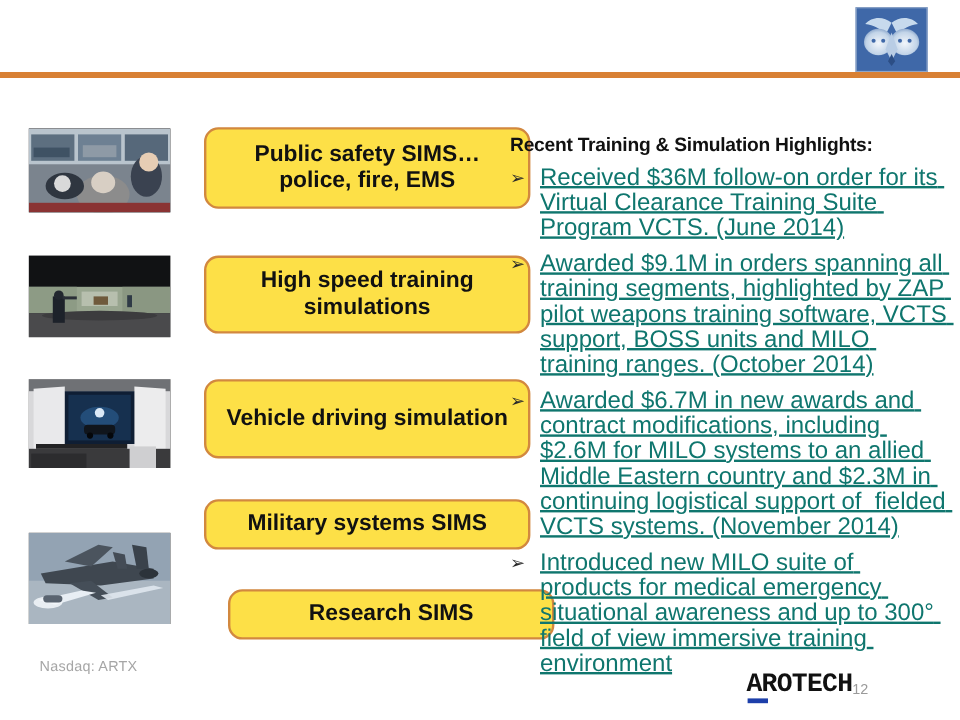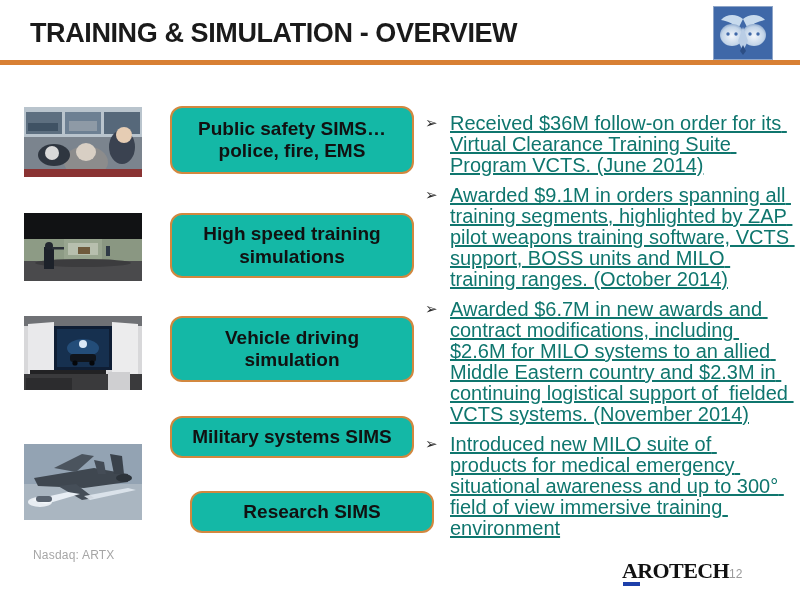--- a/index.html
+++ b/index.html
@@ -63,25 +63,25 @@
   .thumb svg { display: block; width: 100%; height: 100%; }
   #thumb-0 { top: 107px; height: 70px; }
   #thumb-1 { top: 213px; height: 68px; }
   #thumb-2 { top: 316px; height: 74px; }
   #thumb-3 { top: 444px; height: 76px; }
 
   
   .callout {
     position: absolute;
     left: 170px;
-    width: 244px;
+    width: 272px;
     box-sizing: border-box;
     border: 2px solid #d2883f;
     border-radius: 12px;
-    background: #14b8a6;
+    background: #fde047;
     color: #111111;
     font-size: 19px;
     font-weight: bold;
     line-height: 1.18;
     text-align: center;
     display: flex;
     align-items: center;
     justify-content: center;
     padding: 4px 10px;
   }
@@ -143,42 +143,41 @@
     display: flex;
     align-items: flex-end;
   }
   #brand-mark {
     position: relative;
     font-size: 22px;
     font-weight: bold;
     letter-spacing: -0.6px;
     color: #111111;
     line-height: 1;
-    font-family: Liberation Serif, serif;
+    font-family: Liberation Mono, monospace;
   }
   #brand-underline {
     position: absolute;
     left: 1px;
     bottom: -4px;
     width: 17px;
     height: 4px;
     background: #1d3faa;
   }
   #page-number {
     font-size: 12px;
     color: #9a9a9a;
     line-height: 1;
     padding-bottom: 2px;
   }
 </style>
 </head>
 <body>
 
 <div id="slide-header">
-  <div id="slide-title">TRAINING &amp; SIMULATION - OVERVIEW</div>
   <div id="header-rule"></div>
   <div id="corp-logo">
     <svg viewBox="0 0 58 52" preserveAspectRatio="none" aria-hidden="true">
       <defs>
         <radialGradient id="eg" cx="50%" cy="55%" r="60%">
           <stop offset="0%" stop-color="#f2f6fb"></stop>
           <stop offset="70%" stop-color="#c2d4e8"></stop>
           <stop offset="100%" stop-color="#7d9bc4"></stop>
         </radialGradient>
       </defs>
@@ -285,20 +284,21 @@
 simulation</span>
 </div>
 <div class="callout" id="callout-3">
   <span>Military systems SIMS</span>
 </div>
 <div class="callout" id="callout-4">
   <span>Research SIMS</span>
 </div>
 
 <div id="highlights">
+  <div id="highlights-heading">Recent Training &amp; Simulation Highlights:</div>
 
   <div class="bullet-row">
     <span class="bullet-marker">➢</span>
     <span class="bullet-text">Received $36M follow-on order for its Virtual Clearance Training Suite Program VCTS. (June 2014)</span>
   </div>
   <div class="bullet-row">
     <span class="bullet-marker">➢</span>
     <span class="bullet-text">Awarded $9.1M in orders spanning all training segments, highlighted by ZAP pilot weapons training software, VCTS support, BOSS units and MILO training ranges. (October 2014)</span>
   </div>
   <div class="bullet-row">

